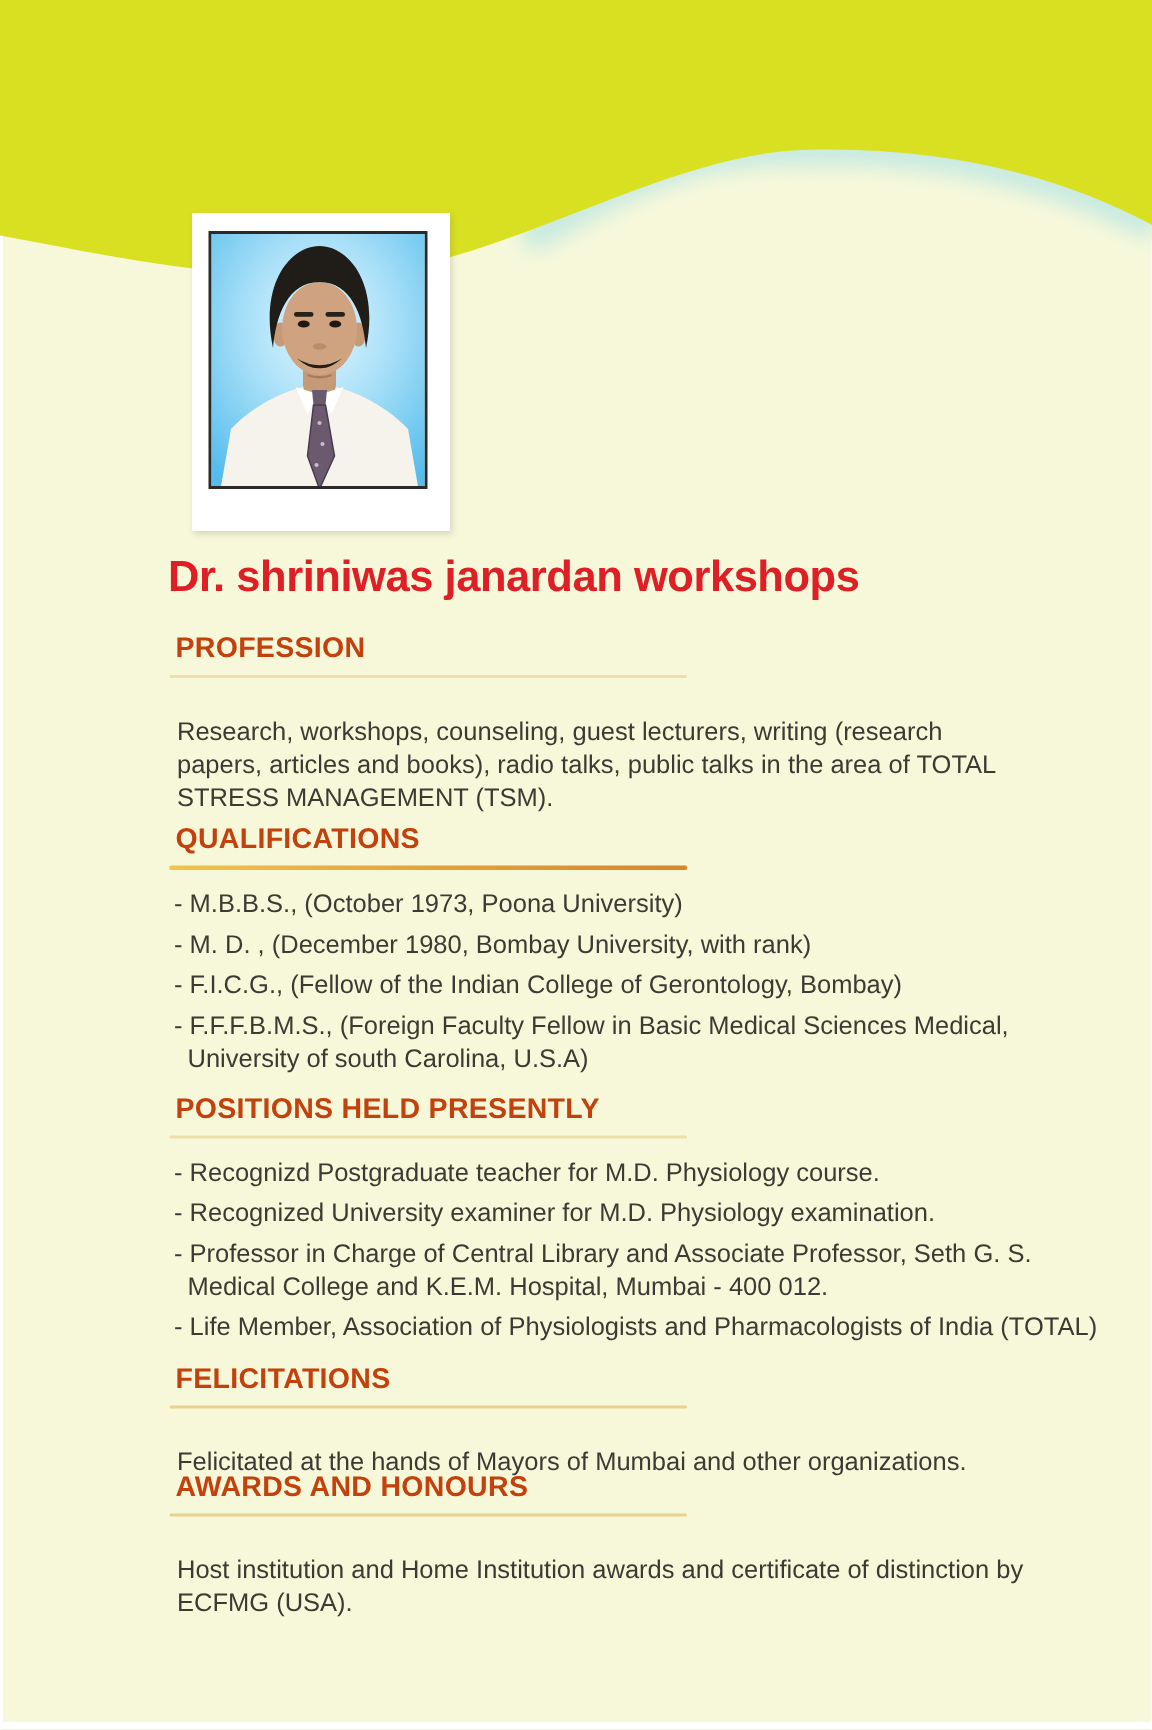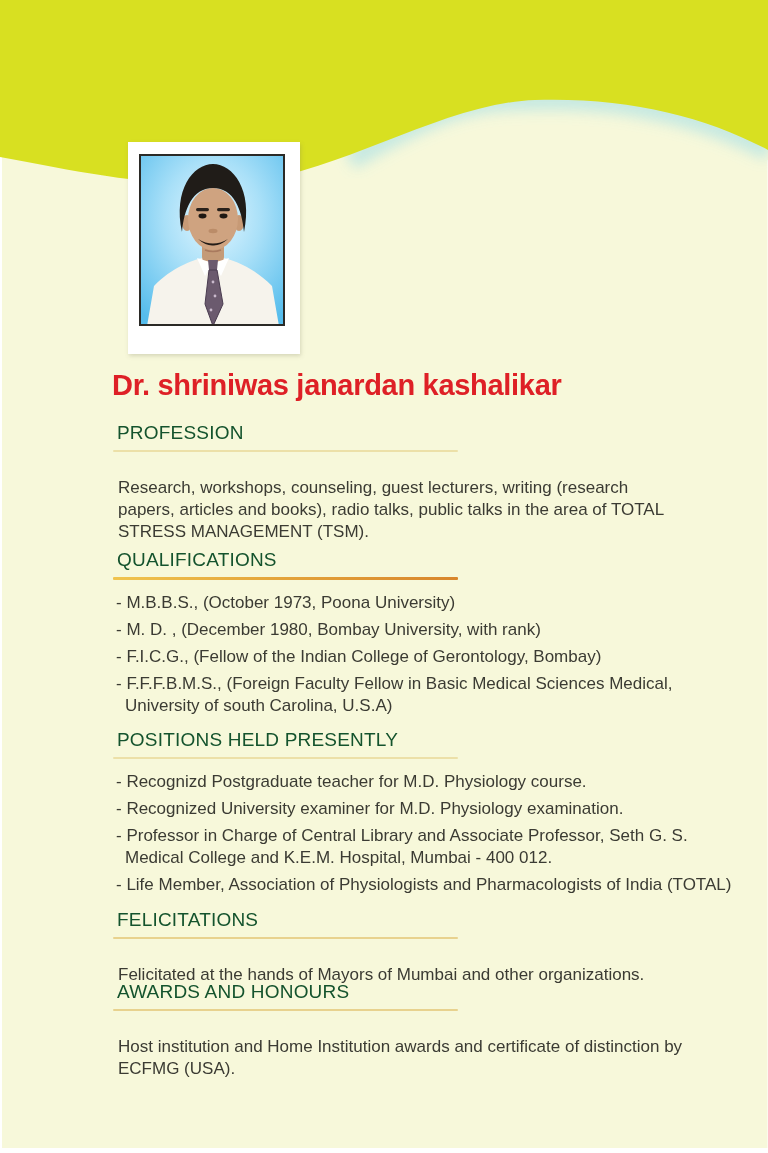--- a/index.html
+++ b/index.html
@@ -24,22 +24,22 @@
   .photo-inner svg{display:block;}
 
   .page-title{
     position:absolute;left:112px;top:368px;
     font-size:29px;line-height:34px;font-weight:bold;letter-spacing:-0.3px;
     color:#de2026;white-space:nowrap;
   }
 
   .section{position:absolute;left:113px;width:600px;color:#3b3b33;}
   .section .heading{
-    margin:0;padding-left:4px;font-size:19px;line-height:21px;font-weight:normal;
-    color:#14532d;letter-spacing:0.2px;white-space:nowrap;
+    margin:0;padding-left:4px;font-size:19px;line-height:21px;font-weight:bold;
+    color:#c2410c;letter-spacing:0.2px;white-space:nowrap;
   }
   .rule{height:2px;width:345px;margin-top:7px;border-radius:1px;}
   .rule.soft{background:#ece0a8;}
   .rule.medium{background:#e8d28e;}
   .rule.strong{height:3px;background:linear-gradient(to right,#f0c44e,#e3a33a,#d8862c);}
 
   .body{margin-top:25px;padding-left:5px;font-size:17px;line-height:22px;}
   .items{margin-top:12px;padding-left:3px;font-size:17px;line-height:22px;}
   .item{margin-bottom:5px;}
   .line{white-space:nowrap;}
@@ -98,21 +98,21 @@
         <path d="M88,102 L72,107 L80,120 Z" fill="#ffffff"></path>
         <path d="M67,104 L77,104 L76,114 L68,114 Z" fill="#6b5a6e"></path>
         <path d="M68,114 L76,114 L82,148 L72,170 L64,148 Z" fill="#6b5a6e" stroke="#4a3c50" stroke-width="1"></path>
         <circle cx="72" cy="126" r="1.4" fill="#cabacd"></circle>
         <circle cx="74" cy="140" r="1.4" fill="#cabacd"></circle>
         <circle cx="70" cy="154" r="1.4" fill="#cabacd"></circle>
       </svg>
     </div>
   </div>
 
-  <div class="page-title">Dr. shriniwas janardan kashalikar</div>
+  <div class="page-title">Dr. shriniwas janardan workshops</div>
 
   <div class="section" id="sec-profession">
     <h2 class="heading">PROFESSION</h2>
     <div class="rule soft"></div>
     <div class="body">
       <div class="line">Research, workshops, counseling, guest lecturers, writing (research</div>
       <div class="line">papers, articles and books), radio talks, public talks in the area of TOTAL</div>
       <div class="line">STRESS MANAGEMENT (TSM).</div>
     </div>
   </div>

